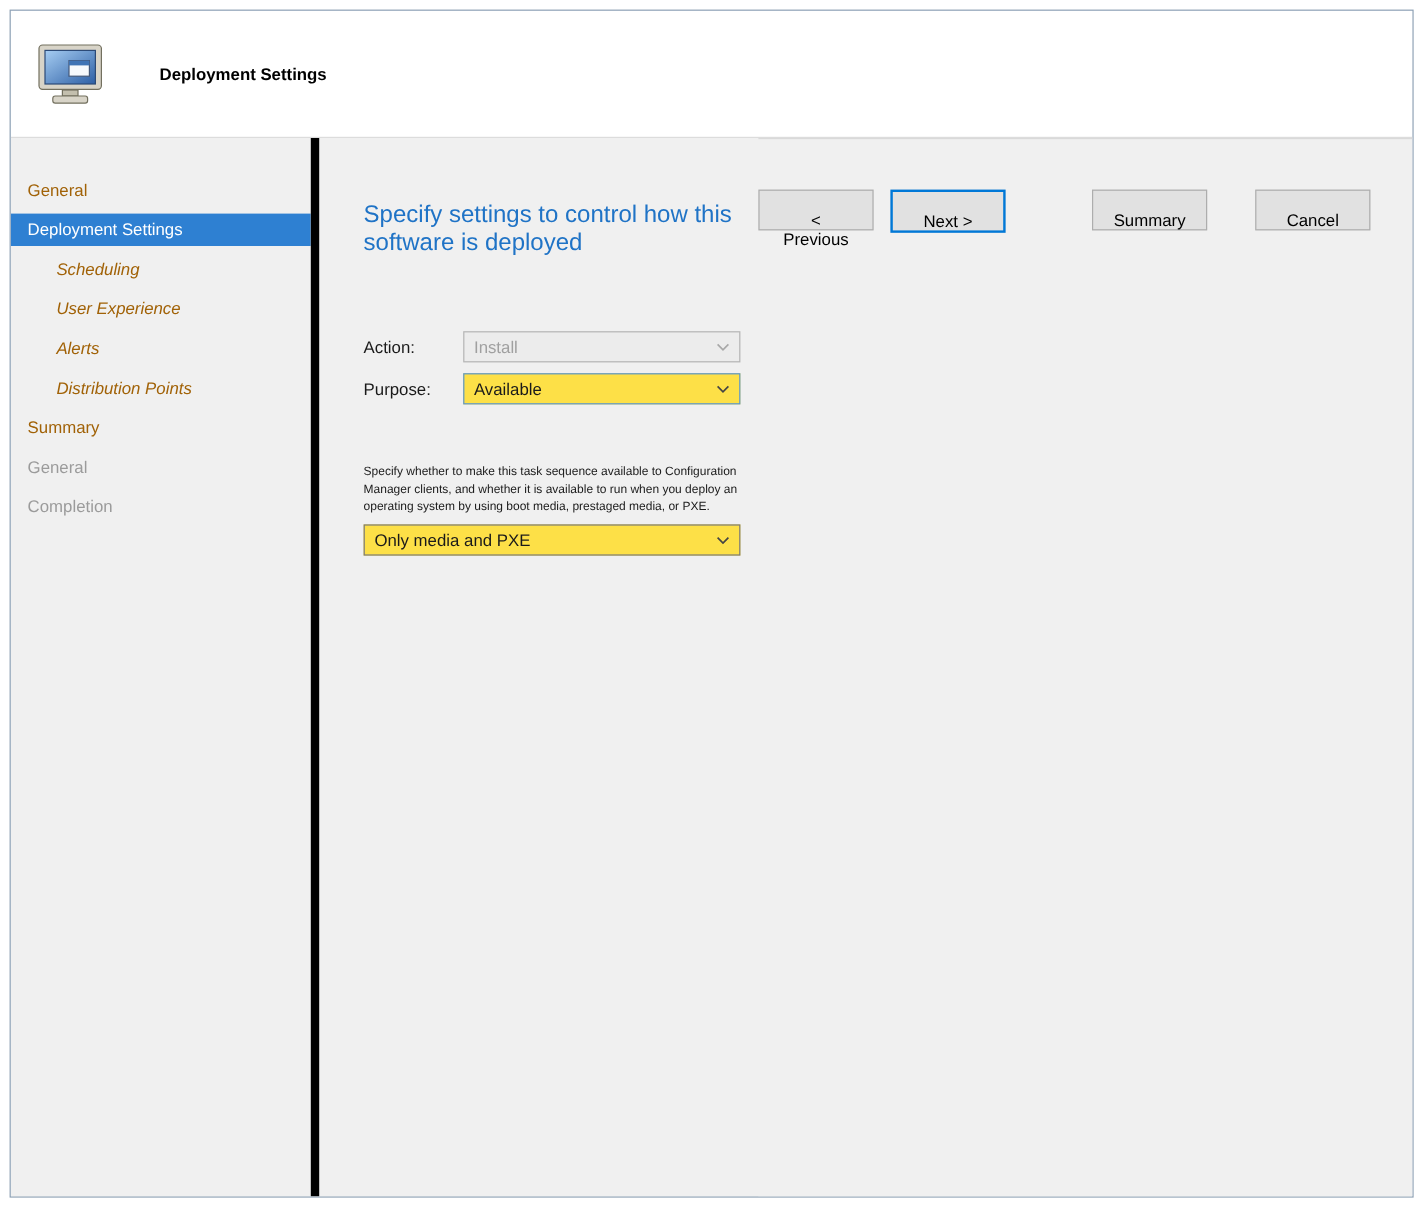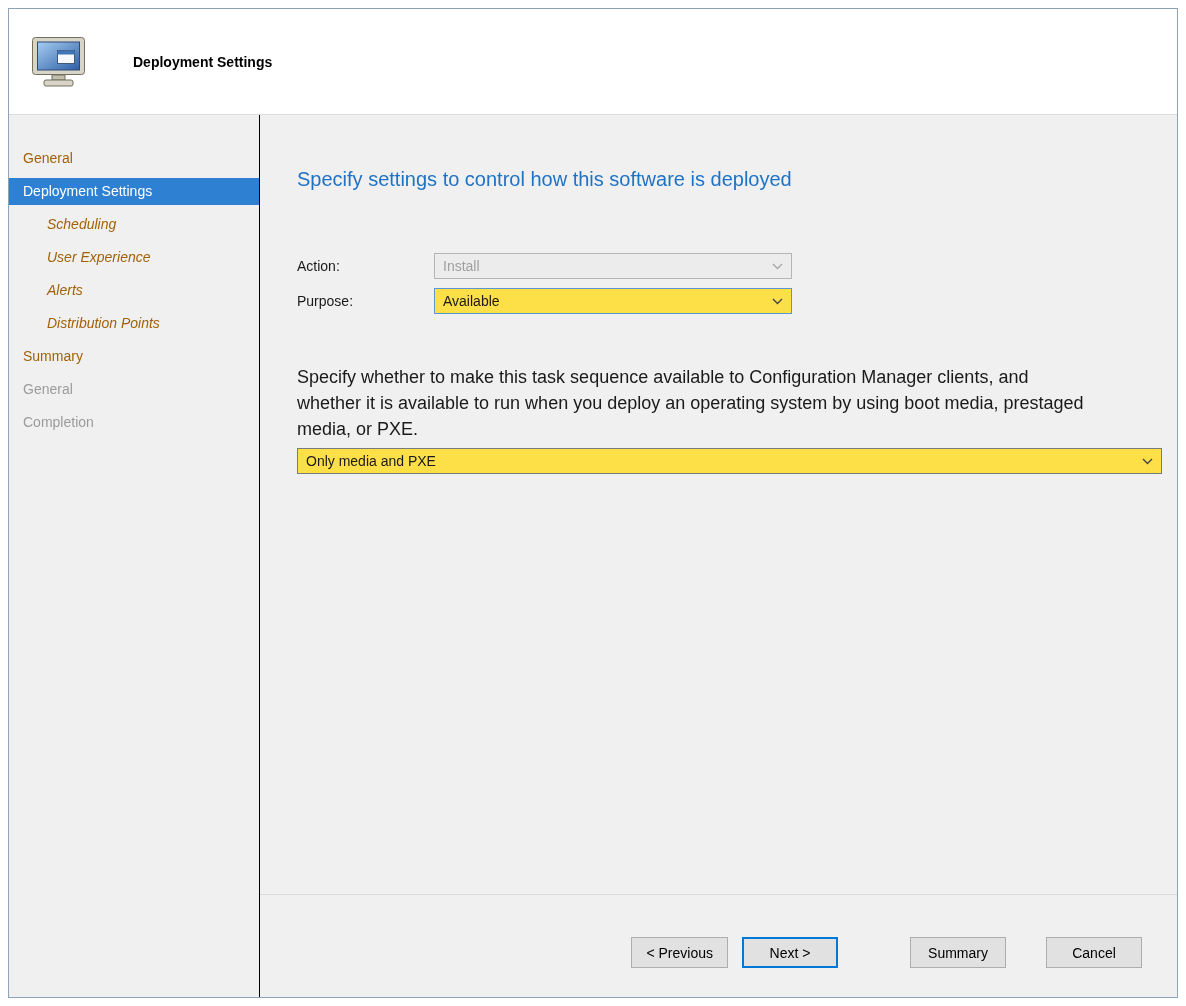--- a/index.html
+++ b/index.html
@@ -28,49 +28,49 @@
   
   .bodyarea { flex:1; display:flex; min-height:0; }
 
   .sidebar { flex:0 0 250px; background:#f0f0f0; padding-top:30px; }
   .nav-item { height:27px; line-height:27px; padding-left:14px; font-size:14px;
               color:#a16207; margin-bottom:6px; cursor:pointer; white-space:nowrap; }
   .nav-item.indent { padding-left:38px;font-style:italic; }
   .nav-item.selected { background:#2e80d2; color:#ffffff; }
   .nav-item.disabled { color:#9b9b9b; cursor:default; }
 
-  .content { flex:1; border-left:1px solid #000000; background:#f0f0f0;
-             display:flex; flex-direction:column; min-width:0; }
+  .content { flex:1; border-left:7px solid #000000; background:#f0f0f0;
+             display:flex; flex-direction:row; min-width:0; }
   .content-main { flex:1; padding:53px 15px 0 37px; overflow:hidden; }
 
   .page-heading { font-size:20px; font-weight:400; color:#1f73c6; margin-bottom:62px; }
 
   .form-row { display:flex; align-items:center; margin-bottom:9px; }
   .form-label { width:137px; font-size:14px; color:#1a1a1a; }
 
   .combo { height:26px; width:358px; background:#fde047; border:1px solid #5a96cf;
            display:flex; align-items:center; padding:0 26px 0 8px; font-size:14px;
            color:#1a1a1a; position:relative; cursor:default; }
   .combo .chevron { position:absolute; right:8px; top:9px; color:#444; display:flex; }
   .combo.disabled { background:#ececec; border-color:#b5b5b5; color:#a0a0a0; }
   .combo.disabled .chevron { color:#a8a8a8; }
   .combo.full { width:100%; border-color:#7a7a7a; margin-top:6px; }
 
-  .desc { margin-top:50px; font-size:18px; line-height:1.45; color:#1a1a1a;
+  .desc { margin-top:50px; font-size:10px; line-height:1.45; color:#1a1a1a;
           max-width:800px; }
 
   .make-label { margin-top:44px; font-size:14px; color:#1a1a1a; }
 
   
   .footer { flex:0 0 103px; border-top:1px solid #d9d9d9; display:flex;
             justify-content:flex-end; align-items:flex-start;
             padding:42px 35px 0 0; background:#f0f0f0; }
   .btn { min-width:96px; height:31px; background:#e1e1e1; border:1px solid #adadad;
          font-size:14px; font-family:"Liberation Sans", sans-serif; color:#000;
-         cursor:pointer; padding:0 14px; }
+         cursor:pointer; padding:16px 14px; }
   .btn + .btn { margin-left:14px; }
   .btn.default { border:2px solid #0078d7; }
   .btn.gap-lg { margin-left:72px; }
   .btn.gap-md { margin-left:40px; }
 </style>
 </head>
 <body>
 
 <div class="window">
 

